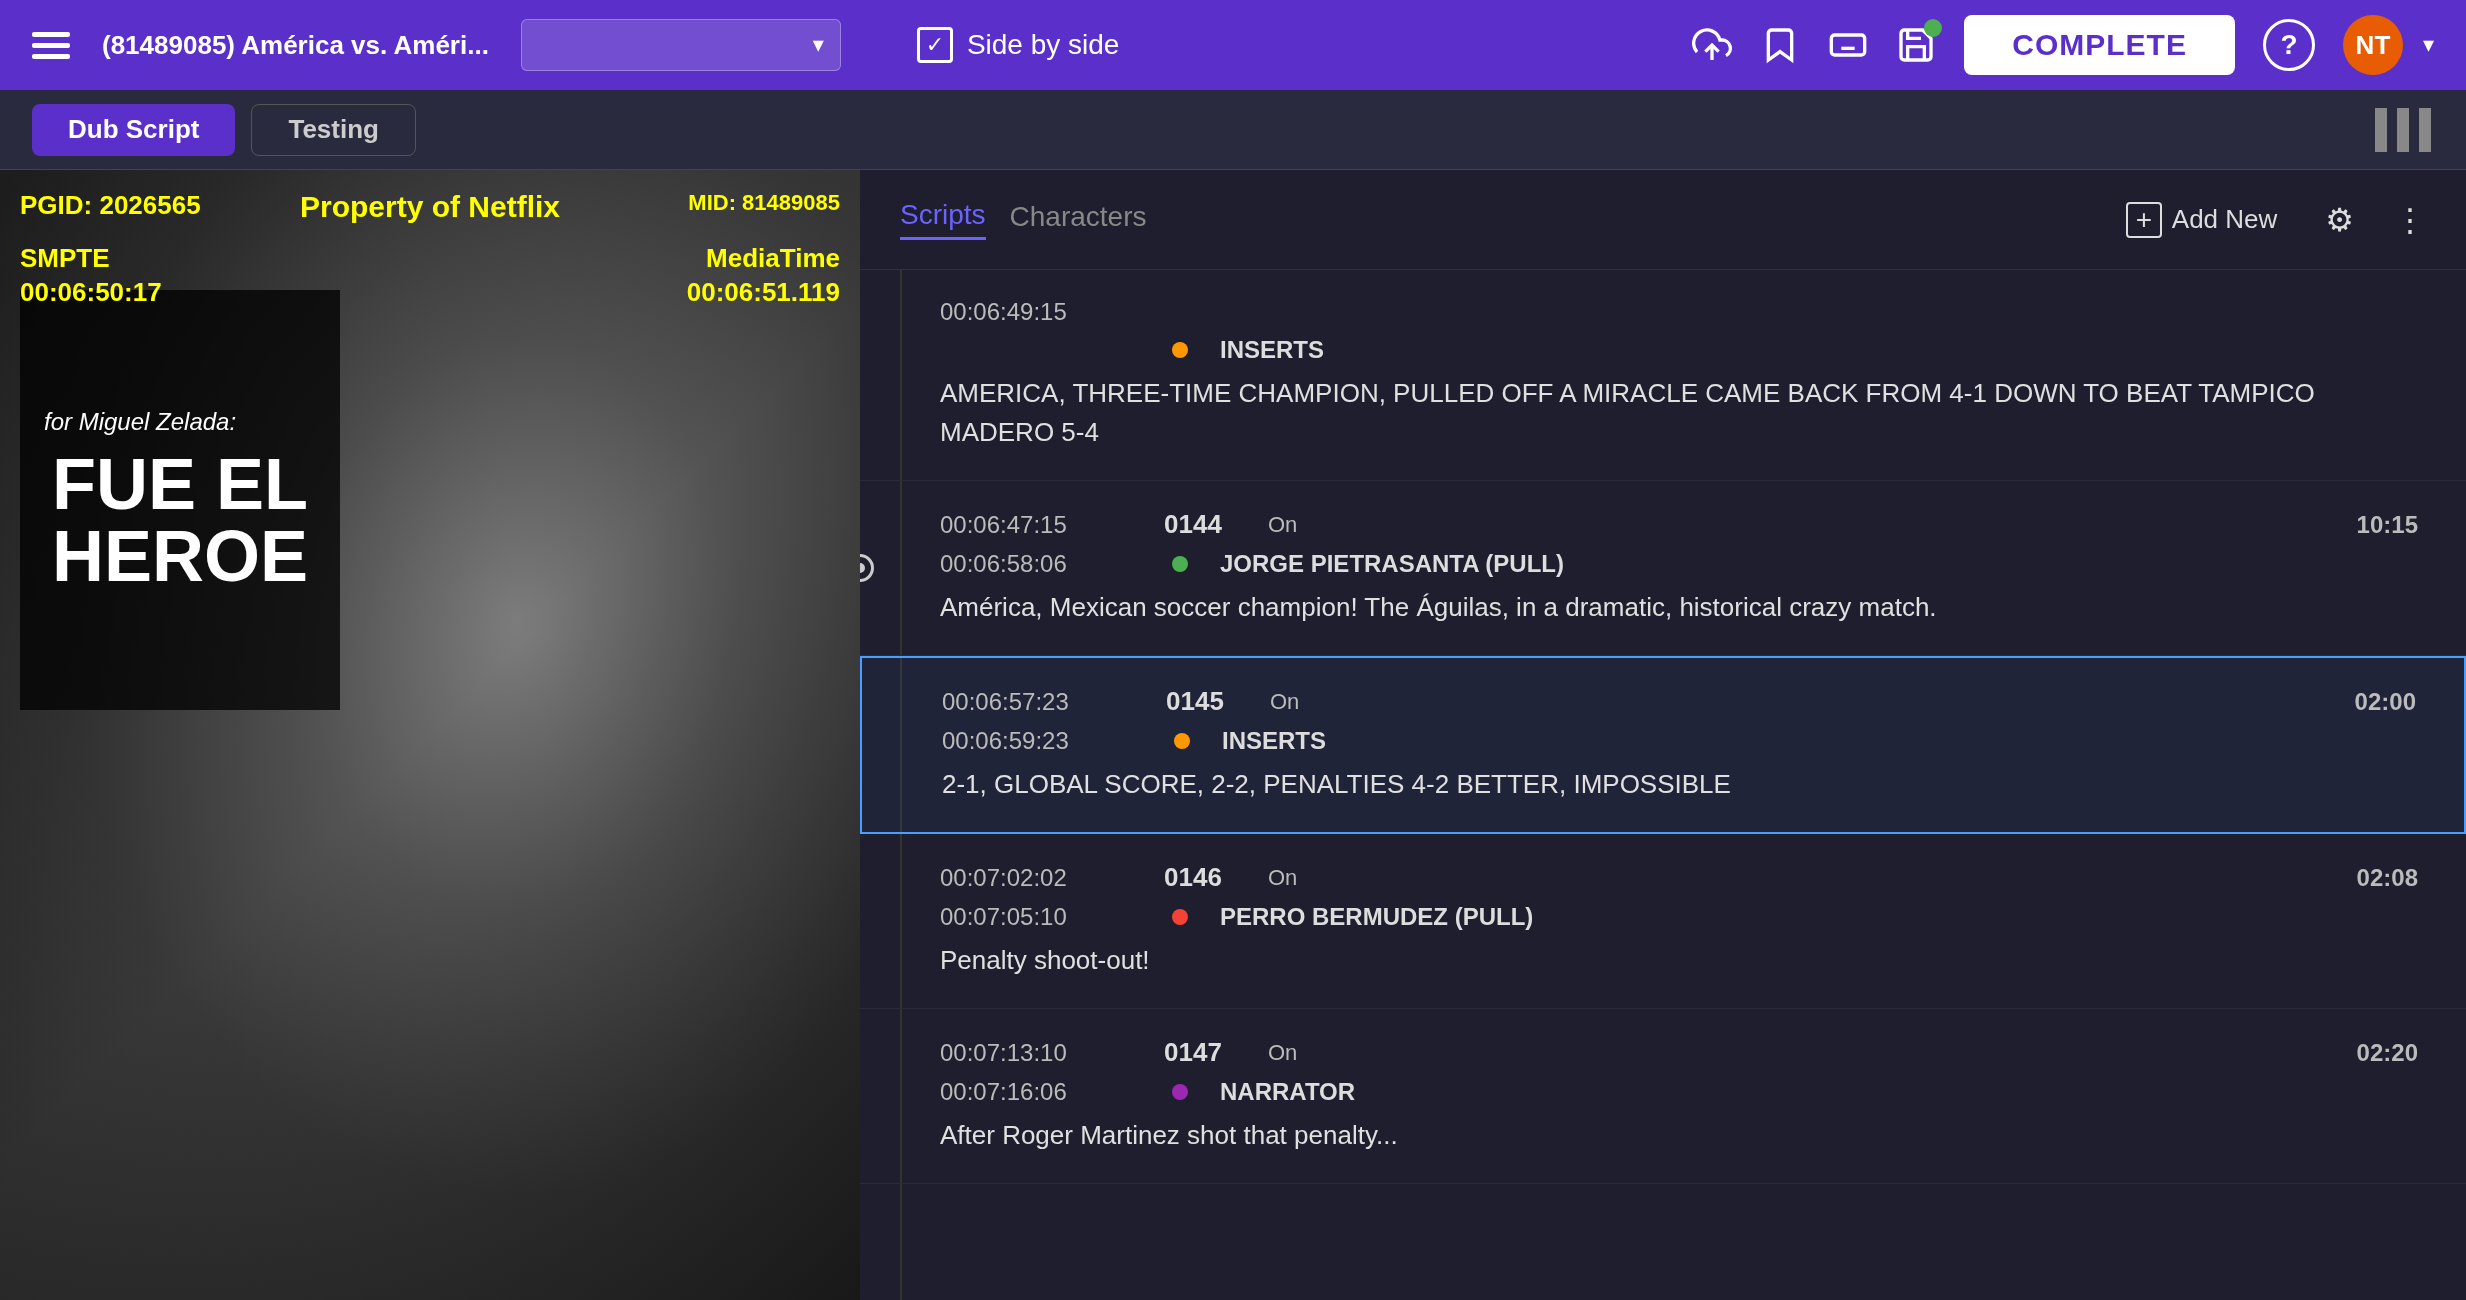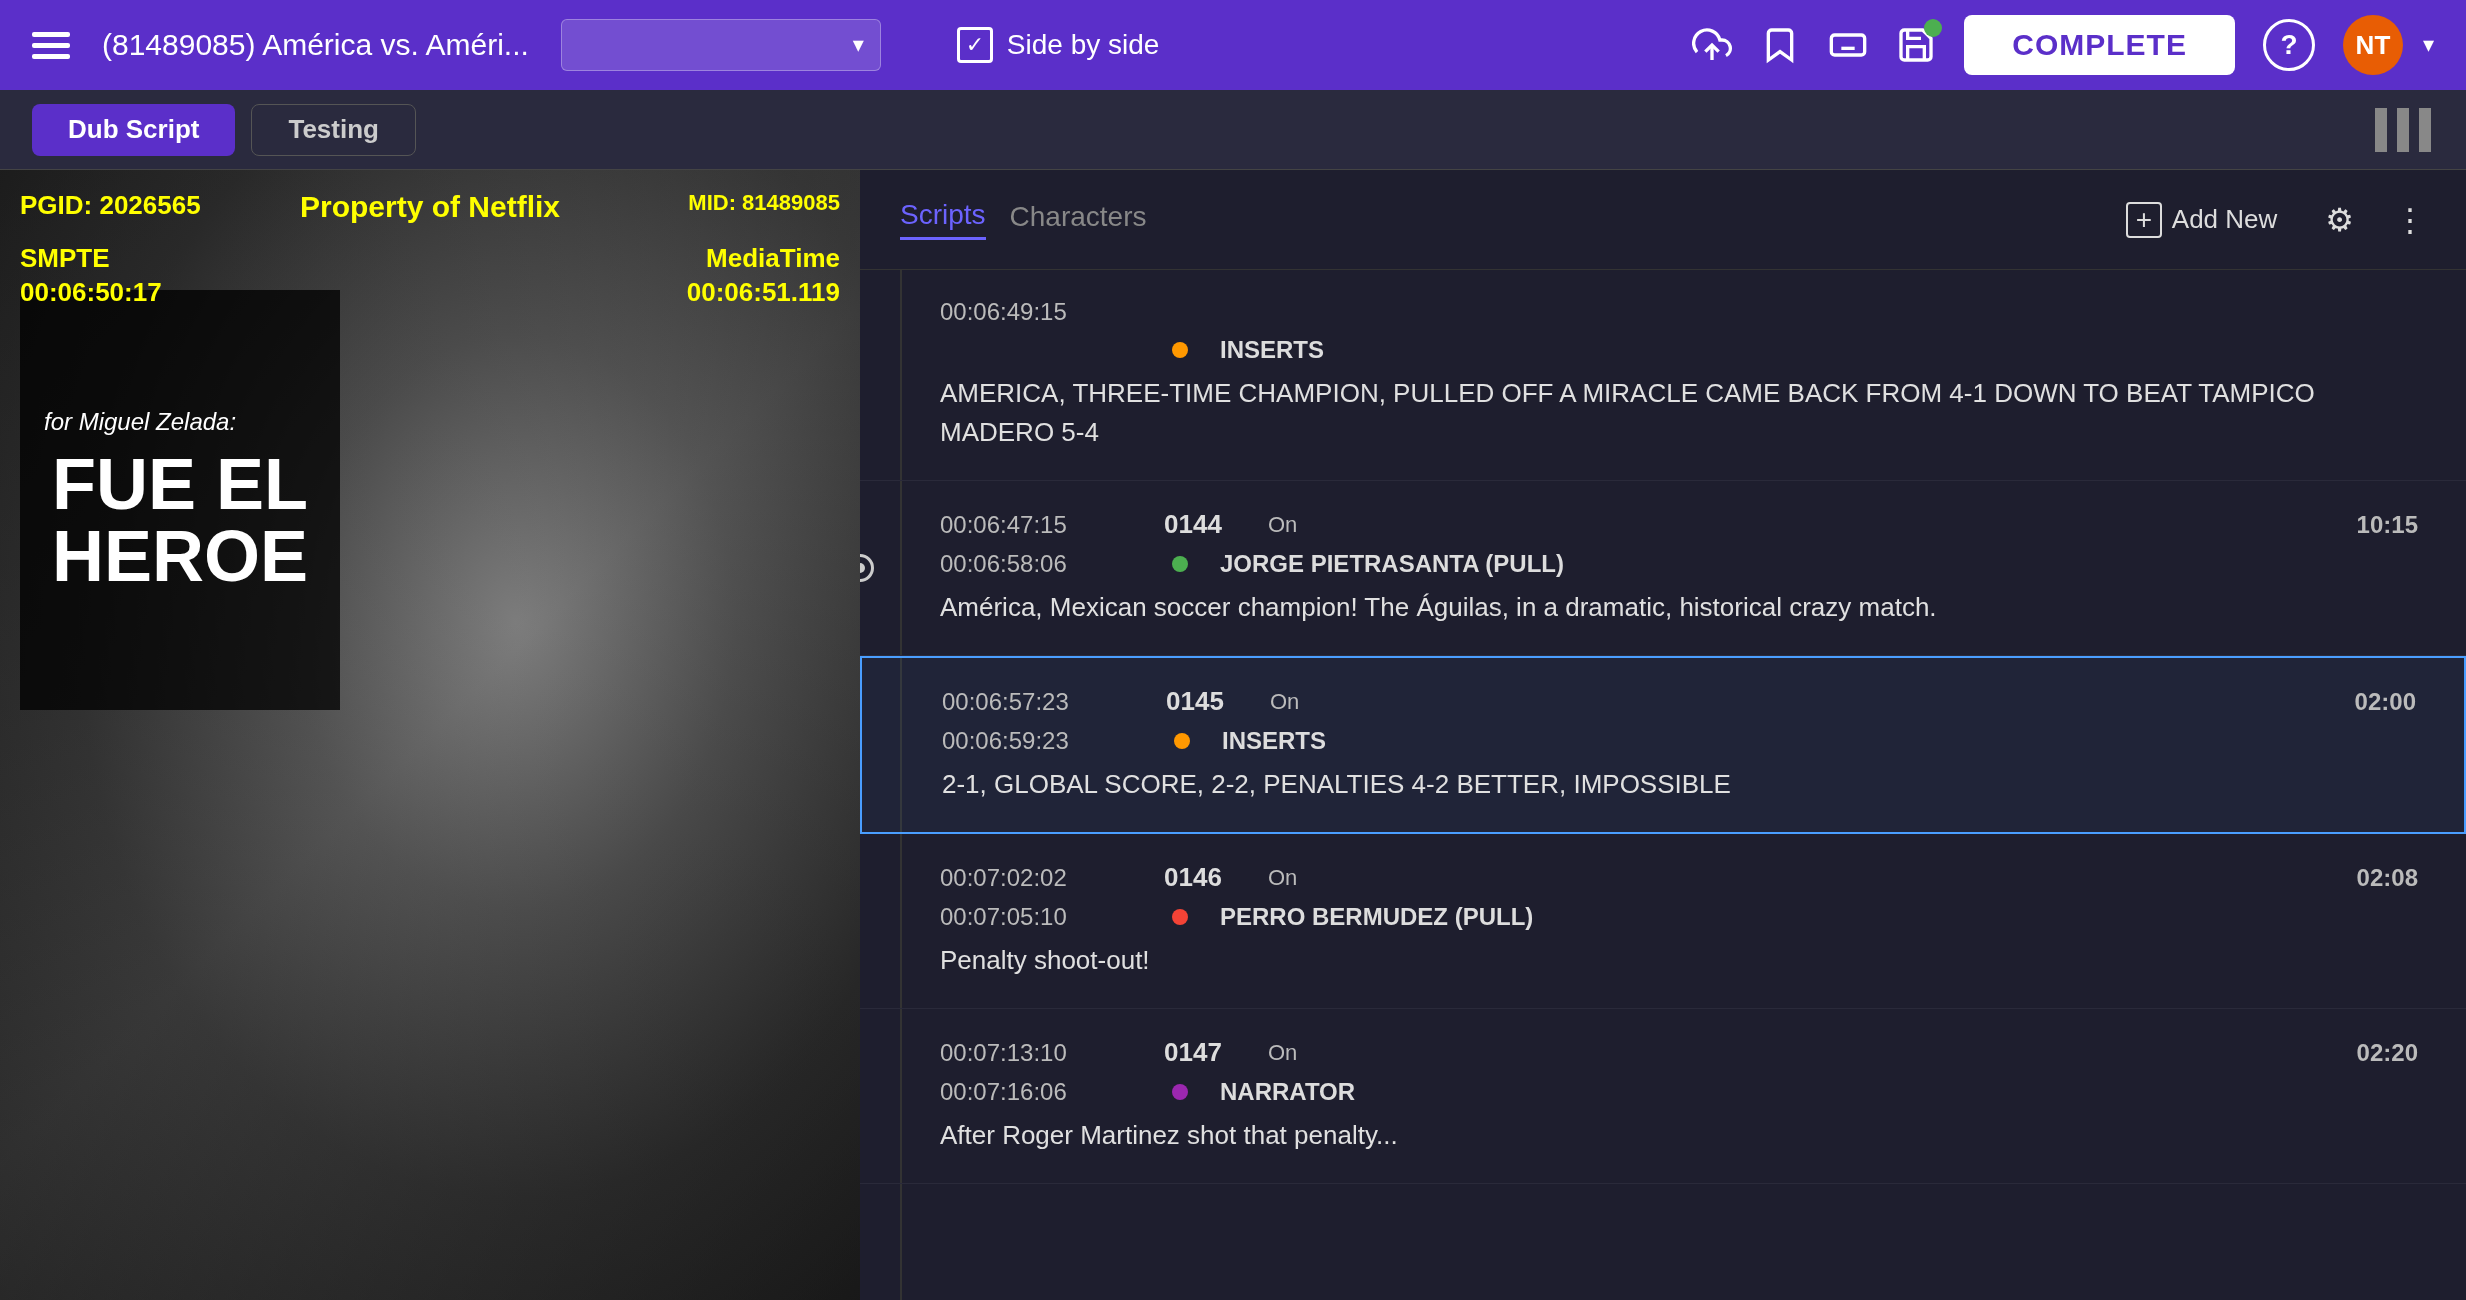--- a/index.html
+++ b/index.html
@@ -23,22 +23,22 @@
       gap: 32px;
     }
     .hamburger-icon {
       display: flex; flex-direction: column; gap: 6px; cursor: pointer;
     }
     .hamburger-icon span {
       display: block; width: 38px; height: 5px; background: #fff; border-radius: 2px;
     }
     .title-text {
       color: #fff;
-      font-size: 30px;
-      font-weight: 400;
+      font-size: 26px;
+      font-weight: 700;
       white-space: nowrap;
     }
     .dropdown-selector {
       background: rgba(255,255,255,0.15);
       border: 1px solid rgba(255,255,255,0.3);
       border-radius: 6px;
       height: 52px;
       width: 320px;
       display: flex;
       align-items: center;

